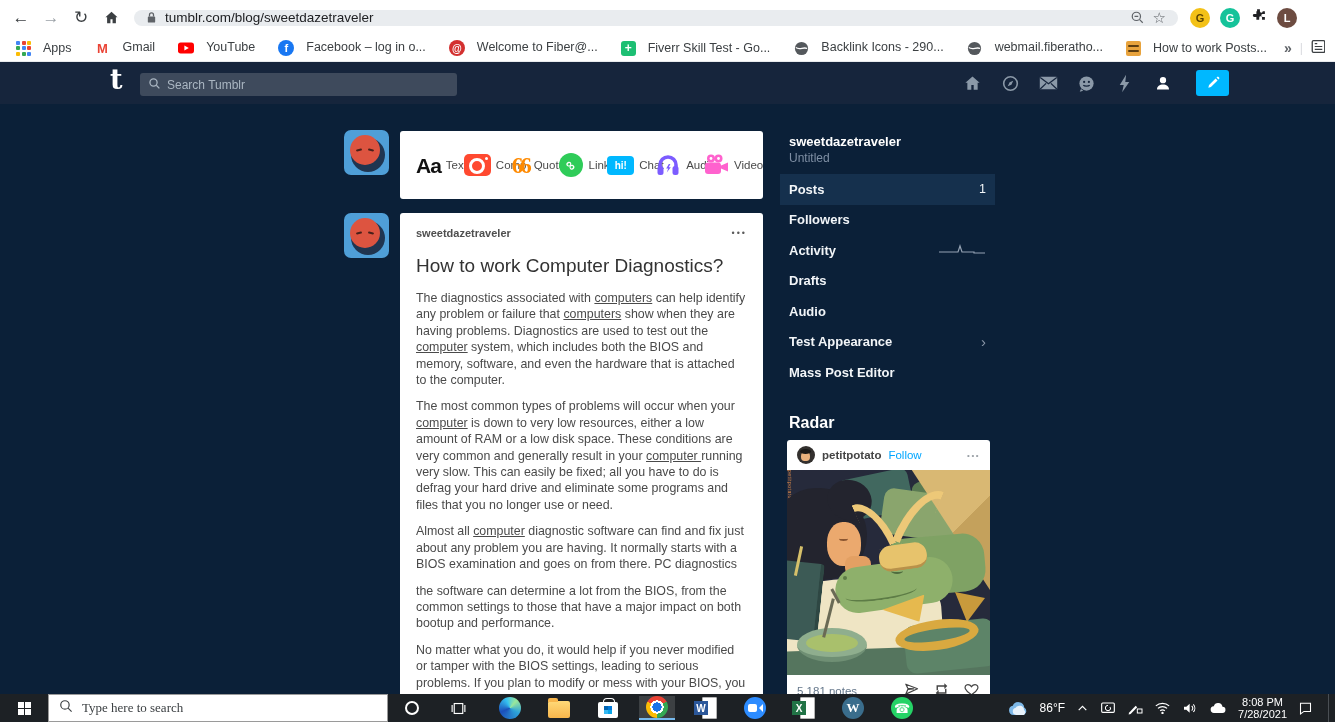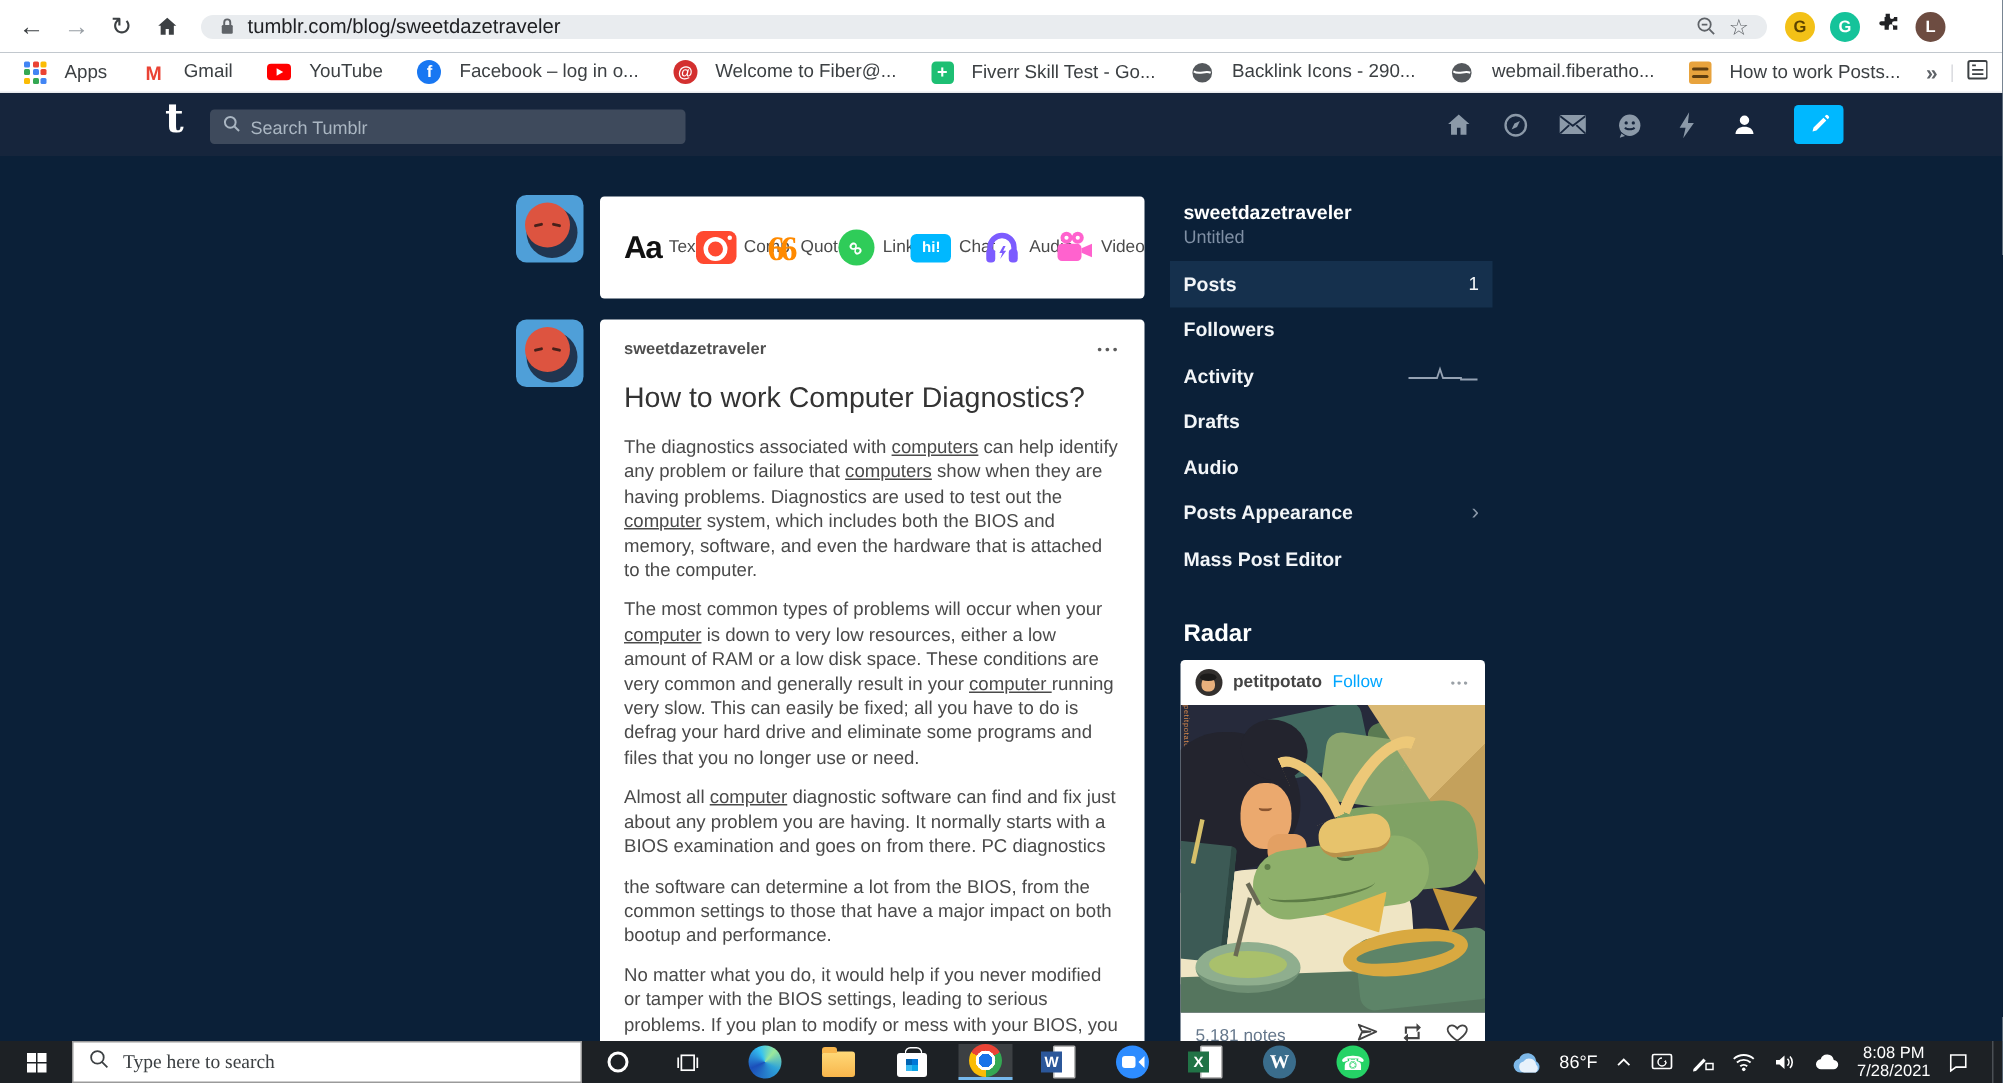--- a/index.html
+++ b/index.html
@@ -456,21 +456,21 @@
             </svg>
         </span>
       </div>
       <div class="srow">
           <span>Drafts</span>
         </div>
       <div class="srow">
           <span>Audio</span>
         </div>
       <div class="srow">
-        <span>Posts Appearance</span>
+        <span>Test Appearance</span>
         <span class="schev">›</span>
       </div>
       <div class="srow">
           <span>Mass Post Editor</span>
         </div>
       <div class="radar-h">Radar</div>
     </aside>
 
     <div class="radar-card card">
       <div class="rc-head">

